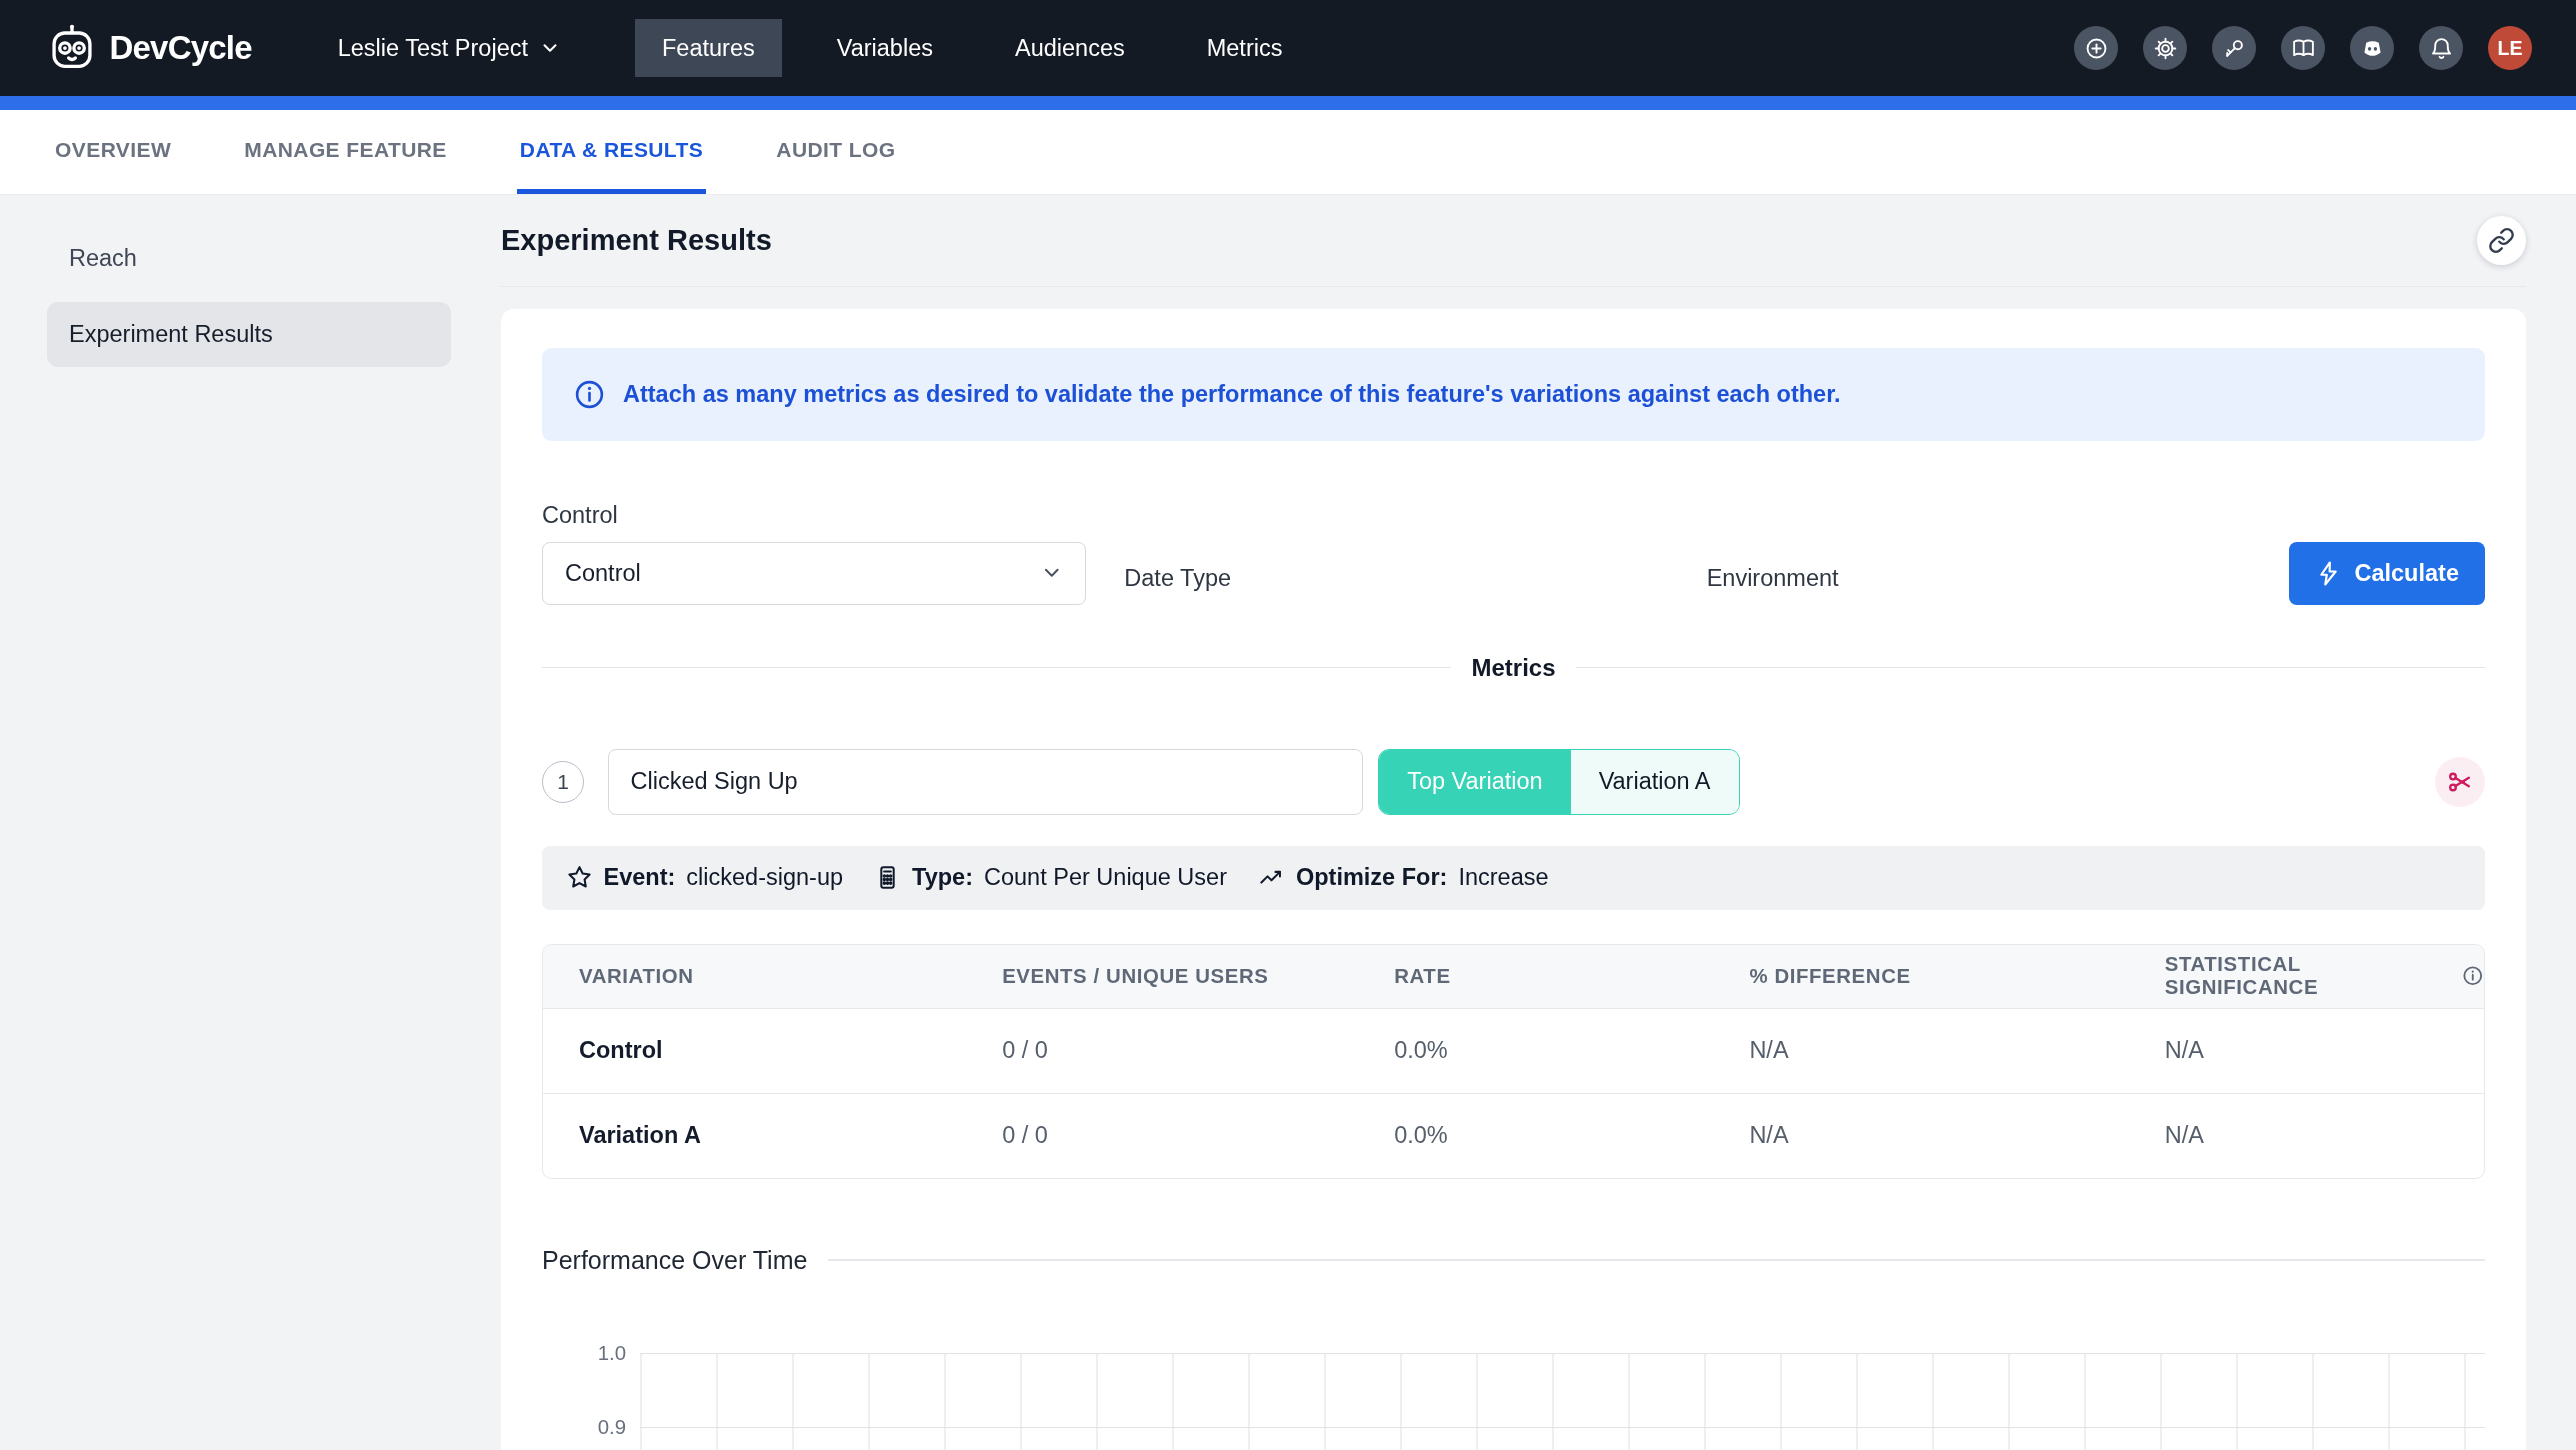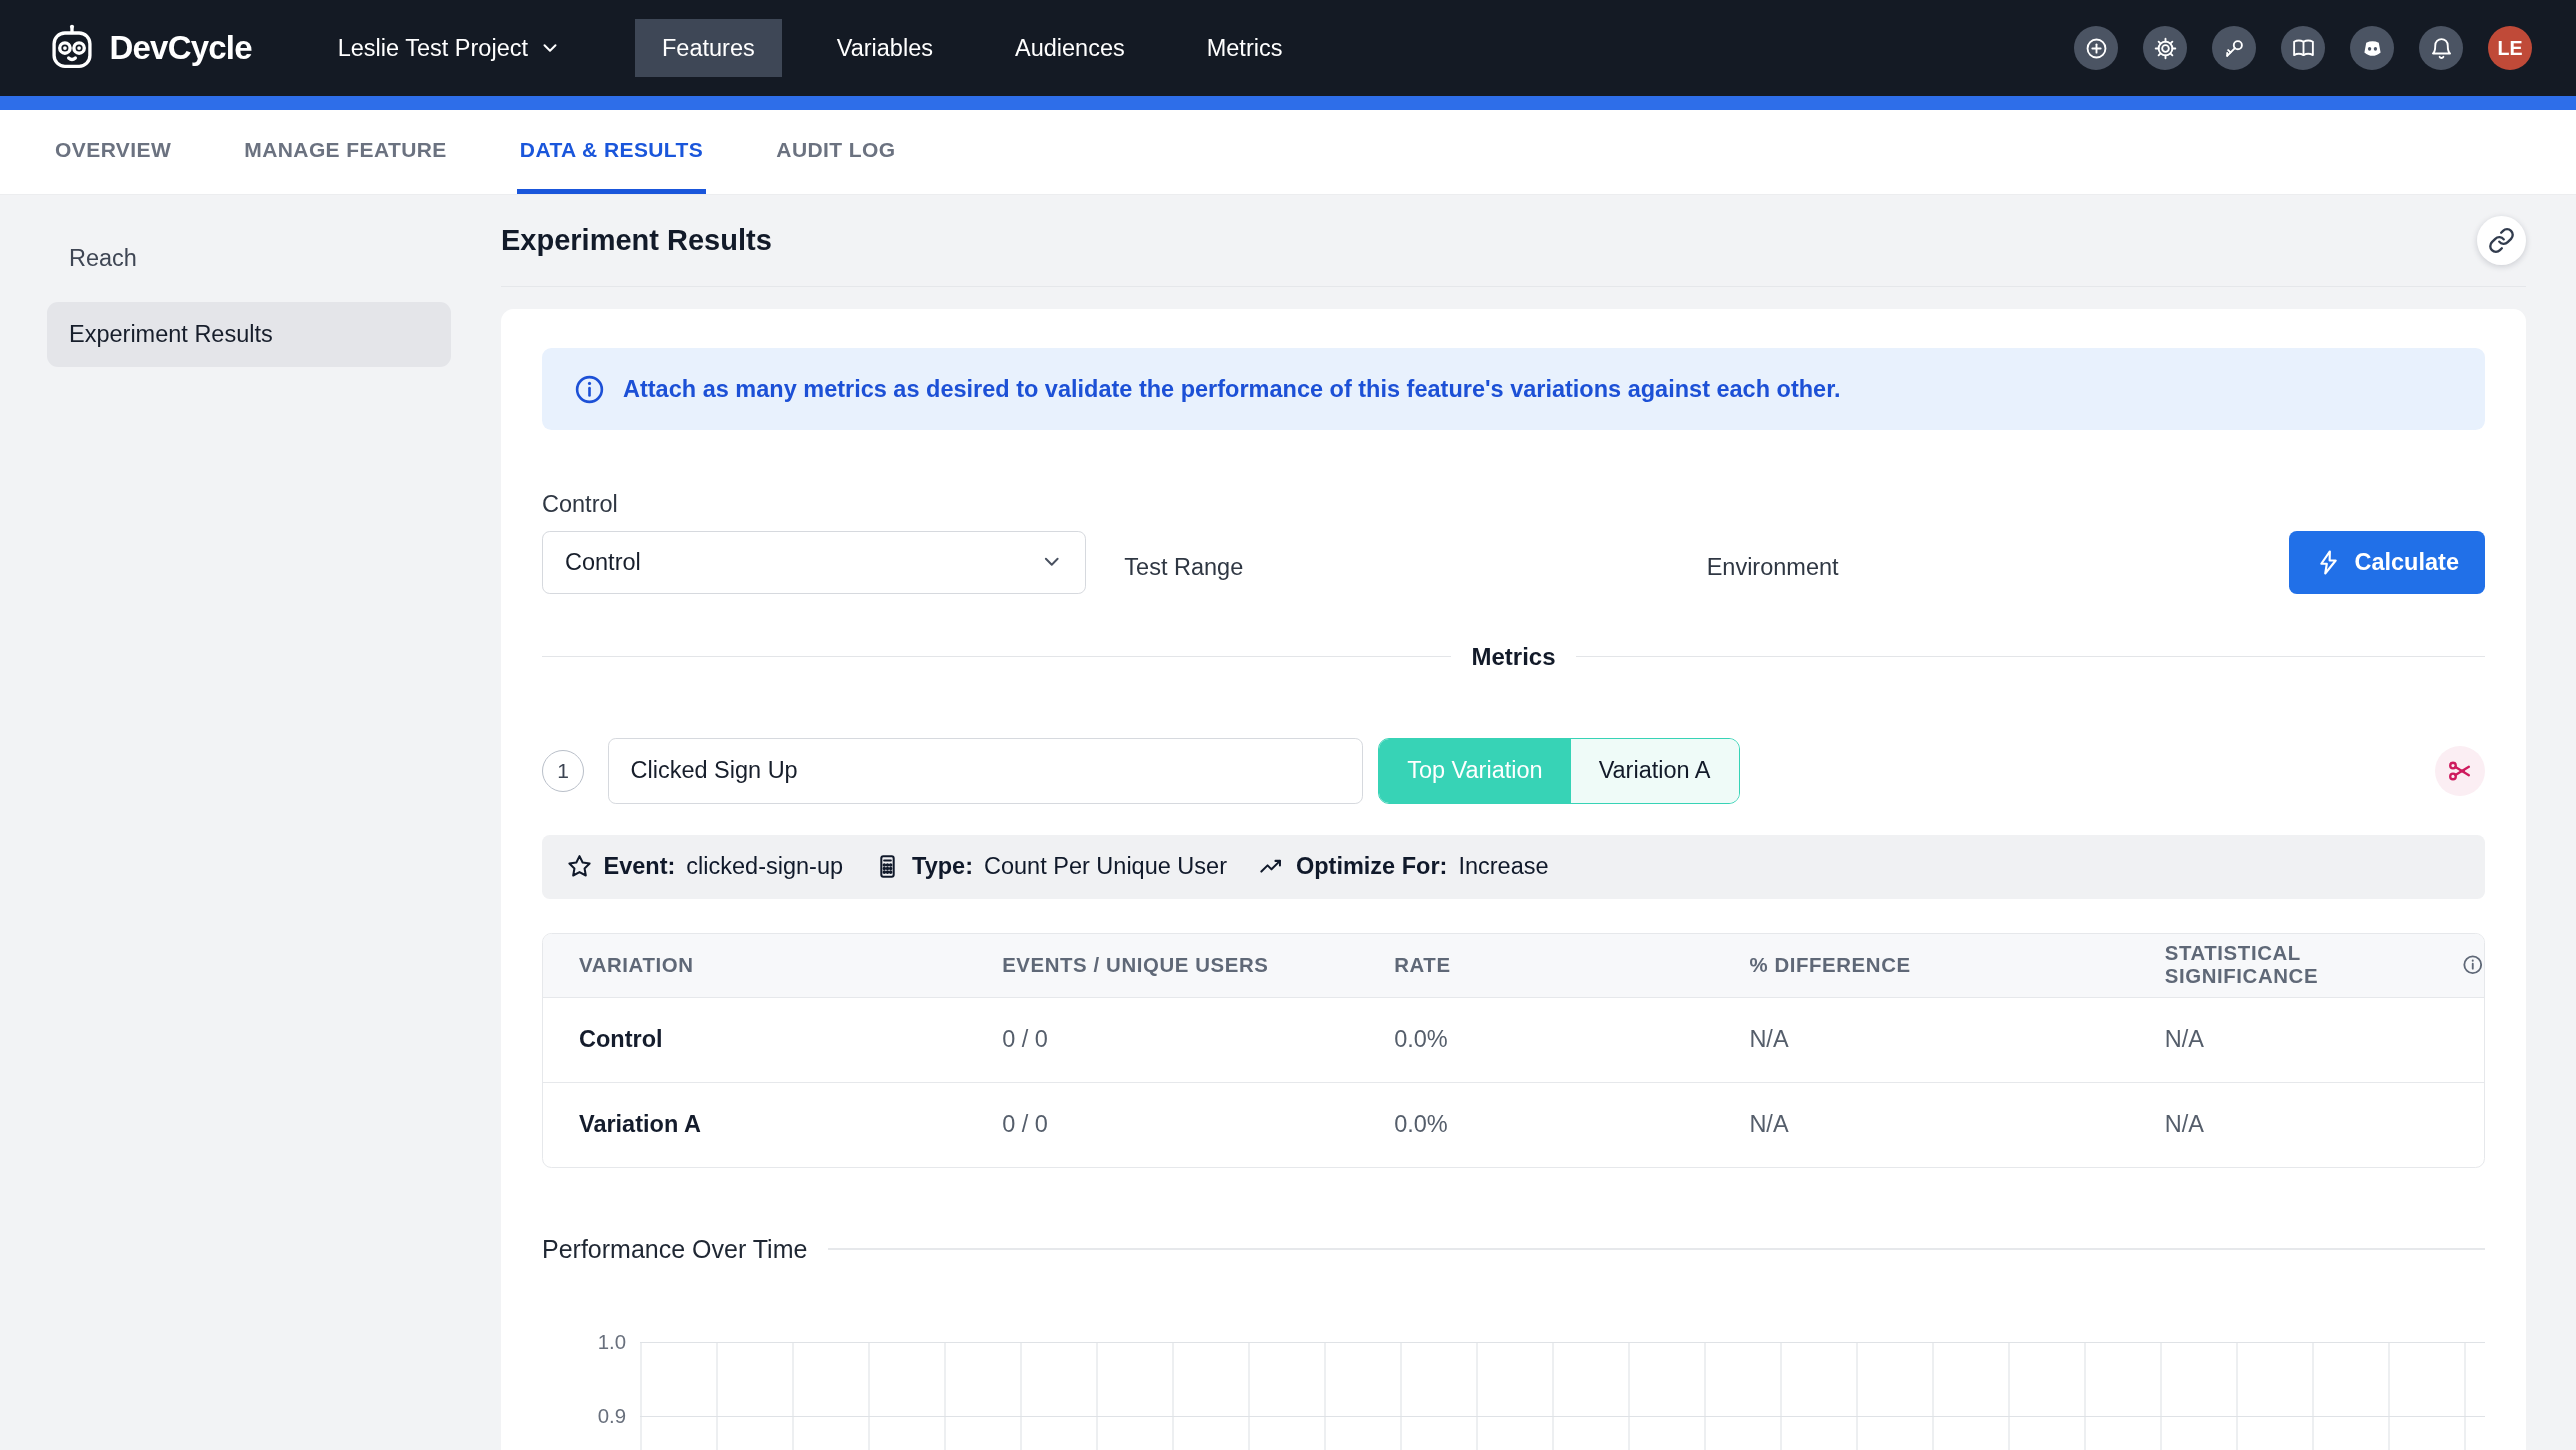--- a/index.html
+++ b/index.html
@@ -32,21 +32,21 @@
   .side-item.active { background:#e4e5e9; color:#171e2b; margin-top:11px; }
 
   .main { flex:1; margin-right:50px; }
   .main-header { height:92px; display:flex; align-items:center; justify-content:space-between; border-bottom:1.6px solid #e5e7ea; }
   .page-title { font-size:29px; font-weight:700; color:#121a29; }
   .link-btn { width:49px; height:49px; border-radius:50%; background:#fff; box-shadow:0 1.6px 6.3px rgba(20,30,50,.18);
     display:flex; align-items:center; justify-content:center; cursor:pointer; }
 
   .card { background:#fff; border-radius:12.5px; margin-top:22px; padding:39px 41px 94px 41px; min-height:1174px; }
 
-  .banner { background:#e8f1fd; border-radius:9.4px; padding:0 31px; height:82px; display:flex; align-items:center; gap:17px; }
+  .banner { background:#e8f1fd; border-radius:9.4px; padding:0 31px; height:93px; display:flex; align-items:center; gap:17px; }
   .banner-text { color:#1c50d6; font-size:23.5px; font-weight:600; }
 
   .controls { display:flex; gap:38px; margin-top:61px; align-items:flex-end; }
   .control-group { flex:1; }
   .control-label { font-size:23.5px; color:#2f3743; margin-bottom:12.5px; }
   .select-box, .date-box { height:63px; border:1.6px solid #d6d9de; border-radius:7.8px; background:#fff;
     display:flex; align-items:center; justify-content:space-between; padding:0 22px; font-size:23.5px; color:#171e2b; cursor:pointer; }
   .calc-btn { flex:0 0 196px; height:63px; background:#2170e8; border:none; border-radius:7.8px; color:#fff; font-size:23.5px; font-weight:600;
     display:flex; align-items:center; justify-content:center; gap:12.5px; cursor:pointer; font-family:"Liberation Sans", sans-serif; }
 
@@ -240,21 +240,21 @@
           <div class="select-box">
             <span>Control</span>
             <span>
               <svg width="23.5" height="23.5" viewBox="0 0 24 24" fill="none" stroke="#495160" stroke-width="2" stroke-linecap="round" stroke-linejoin="round">
                   <polyline points="6 9 12 15 18 9"></polyline>
                 </svg>
             </span>
           </div>
         </div>
         <div class="control-group">
-          <div class="control-label">Test Range</div>
+          <div class="control-label">Date Type</div>
         </div>
         <div class="control-group">
           <div class="control-label">Environment</div>
         </div>
         <button class="calc-btn">
           <span>
             <svg width="27" height="27" viewBox="0 0 24 24" fill="none" stroke="#fff" stroke-width="1.9" stroke-linecap="round" stroke-linejoin="round">
               <path d="M13.2 2.2 L5.6 13.1 h4.9 L9.1 21.8 L18.4 10.2 h-5.4 z"></path>
             </svg>
           </span>

